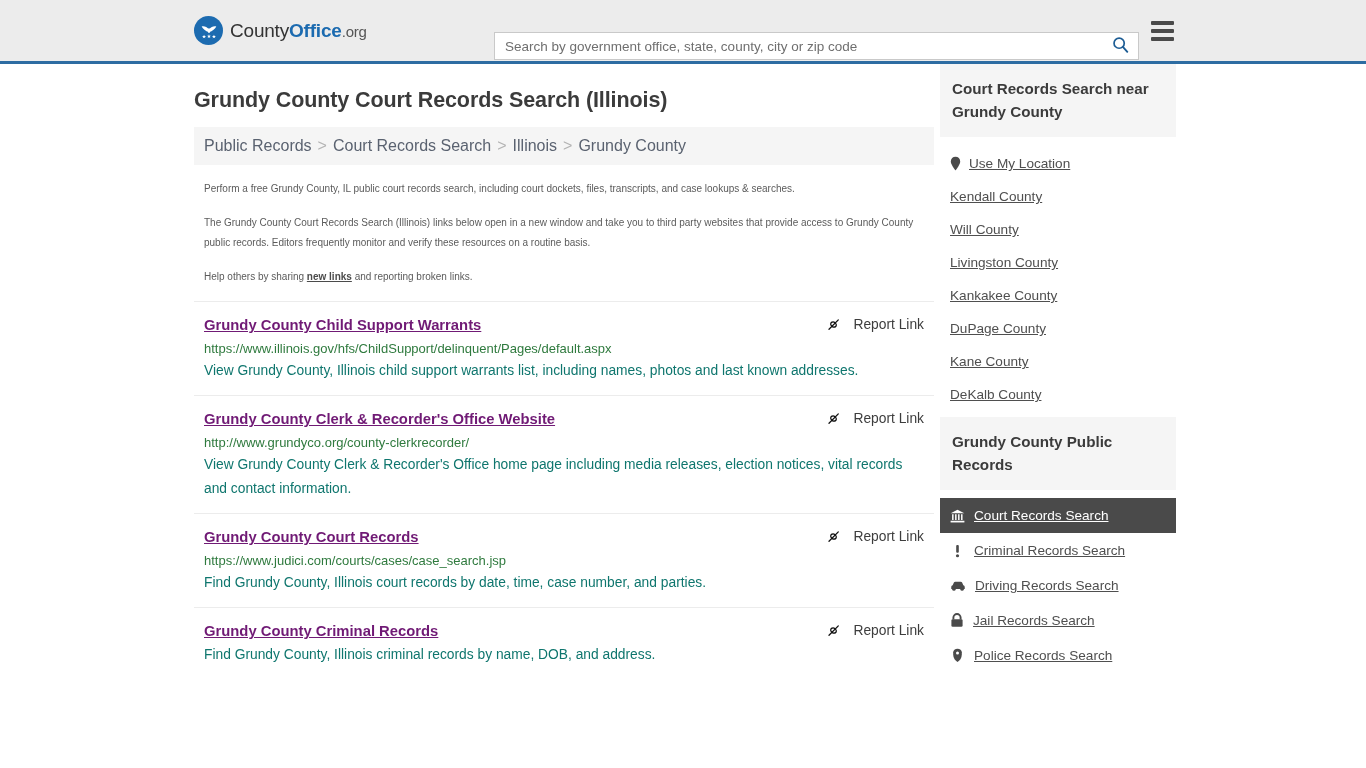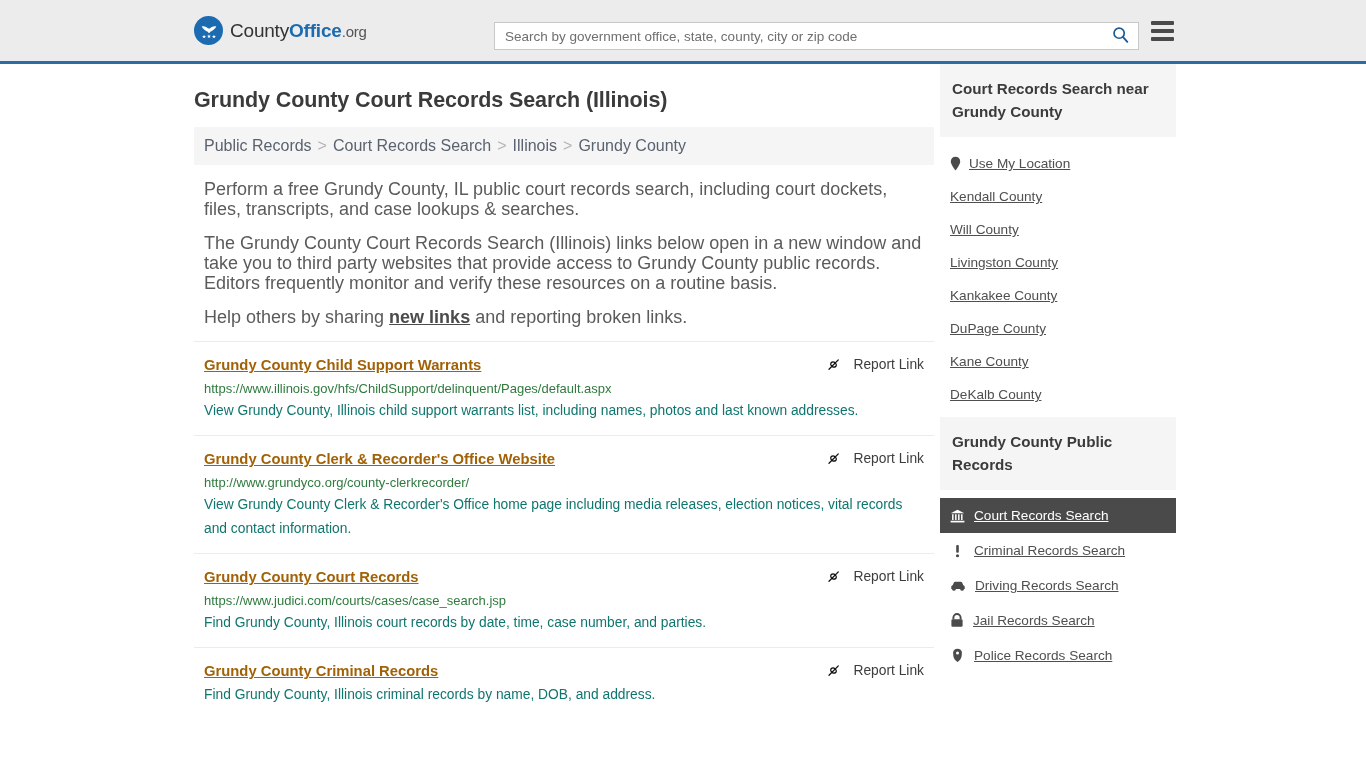--- a/index.html
+++ b/index.html
@@ -39,21 +39,21 @@
     font-size: 19px;
     color: #333333;
     letter-spacing: -0.2px;
     white-space: nowrap;
   }
   .logo-text .b { color: #1c6bb0; font-weight: bold; }
   .logo-text .org { font-size: 15px; color: #555; }
 
   .search-wrap {
     position: absolute;
-    left: 494px; top: 22px;
+    left: 494px; top: 32px;
     width: 645px; height: 28px;
     background: #ffffff;
     border: 1px solid #c9c9c9;
     display: flex; align-items: center;
   }
   .search-input {
     flex: 1;
     border: none; outline: none;
     font-family: "Liberation Sans", sans-serif;
     font-size: 13.5px;
@@ -105,21 +105,21 @@
     display: flex; align-items: center;
     padding: 0 10px;
     font-size: 16px;
     margin-bottom: 14px;
   }
   .breadcrumb a { color: #5a6270; text-decoration: none; cursor: pointer; }
   .breadcrumb a:last-child { color: #5a6270; }
   .breadcrumb .sep { color: #b3b3b3; margin: 0 6px; }
 
   .intro p {
-    font-size: 18px;
+    font-size: 10px;
     line-height: 20px;
     color: #5b5b5b;
     margin: 0 0 14px 0;
     padding: 0 10px 0 10px;
   }
   .intro a { color: #4b4b4b; text-decoration: underline; font-weight: bold; cursor: pointer; }
 
   
   .result {
     padding: 14px 10px 12px 10px;
@@ -127,21 +127,21 @@
   }
   .result:first-child { border-top: 1px solid #ececec; }
   .result-head {
     display: flex;
     align-items: flex-start;
     justify-content: space-between;
   }
   .result-title {
     font-size: 14.8px;
     font-weight: bold;
-    color: #a16207;
+    color: #701a75;
     text-decoration: underline;
     cursor: pointer;
     line-height: 19px;
   }
   .report-link {
     display: flex; align-items: center;
     gap: 12px; cursor: pointer;
     flex: none; margin-left: 16px;
     padding-top: 1px;
   }

